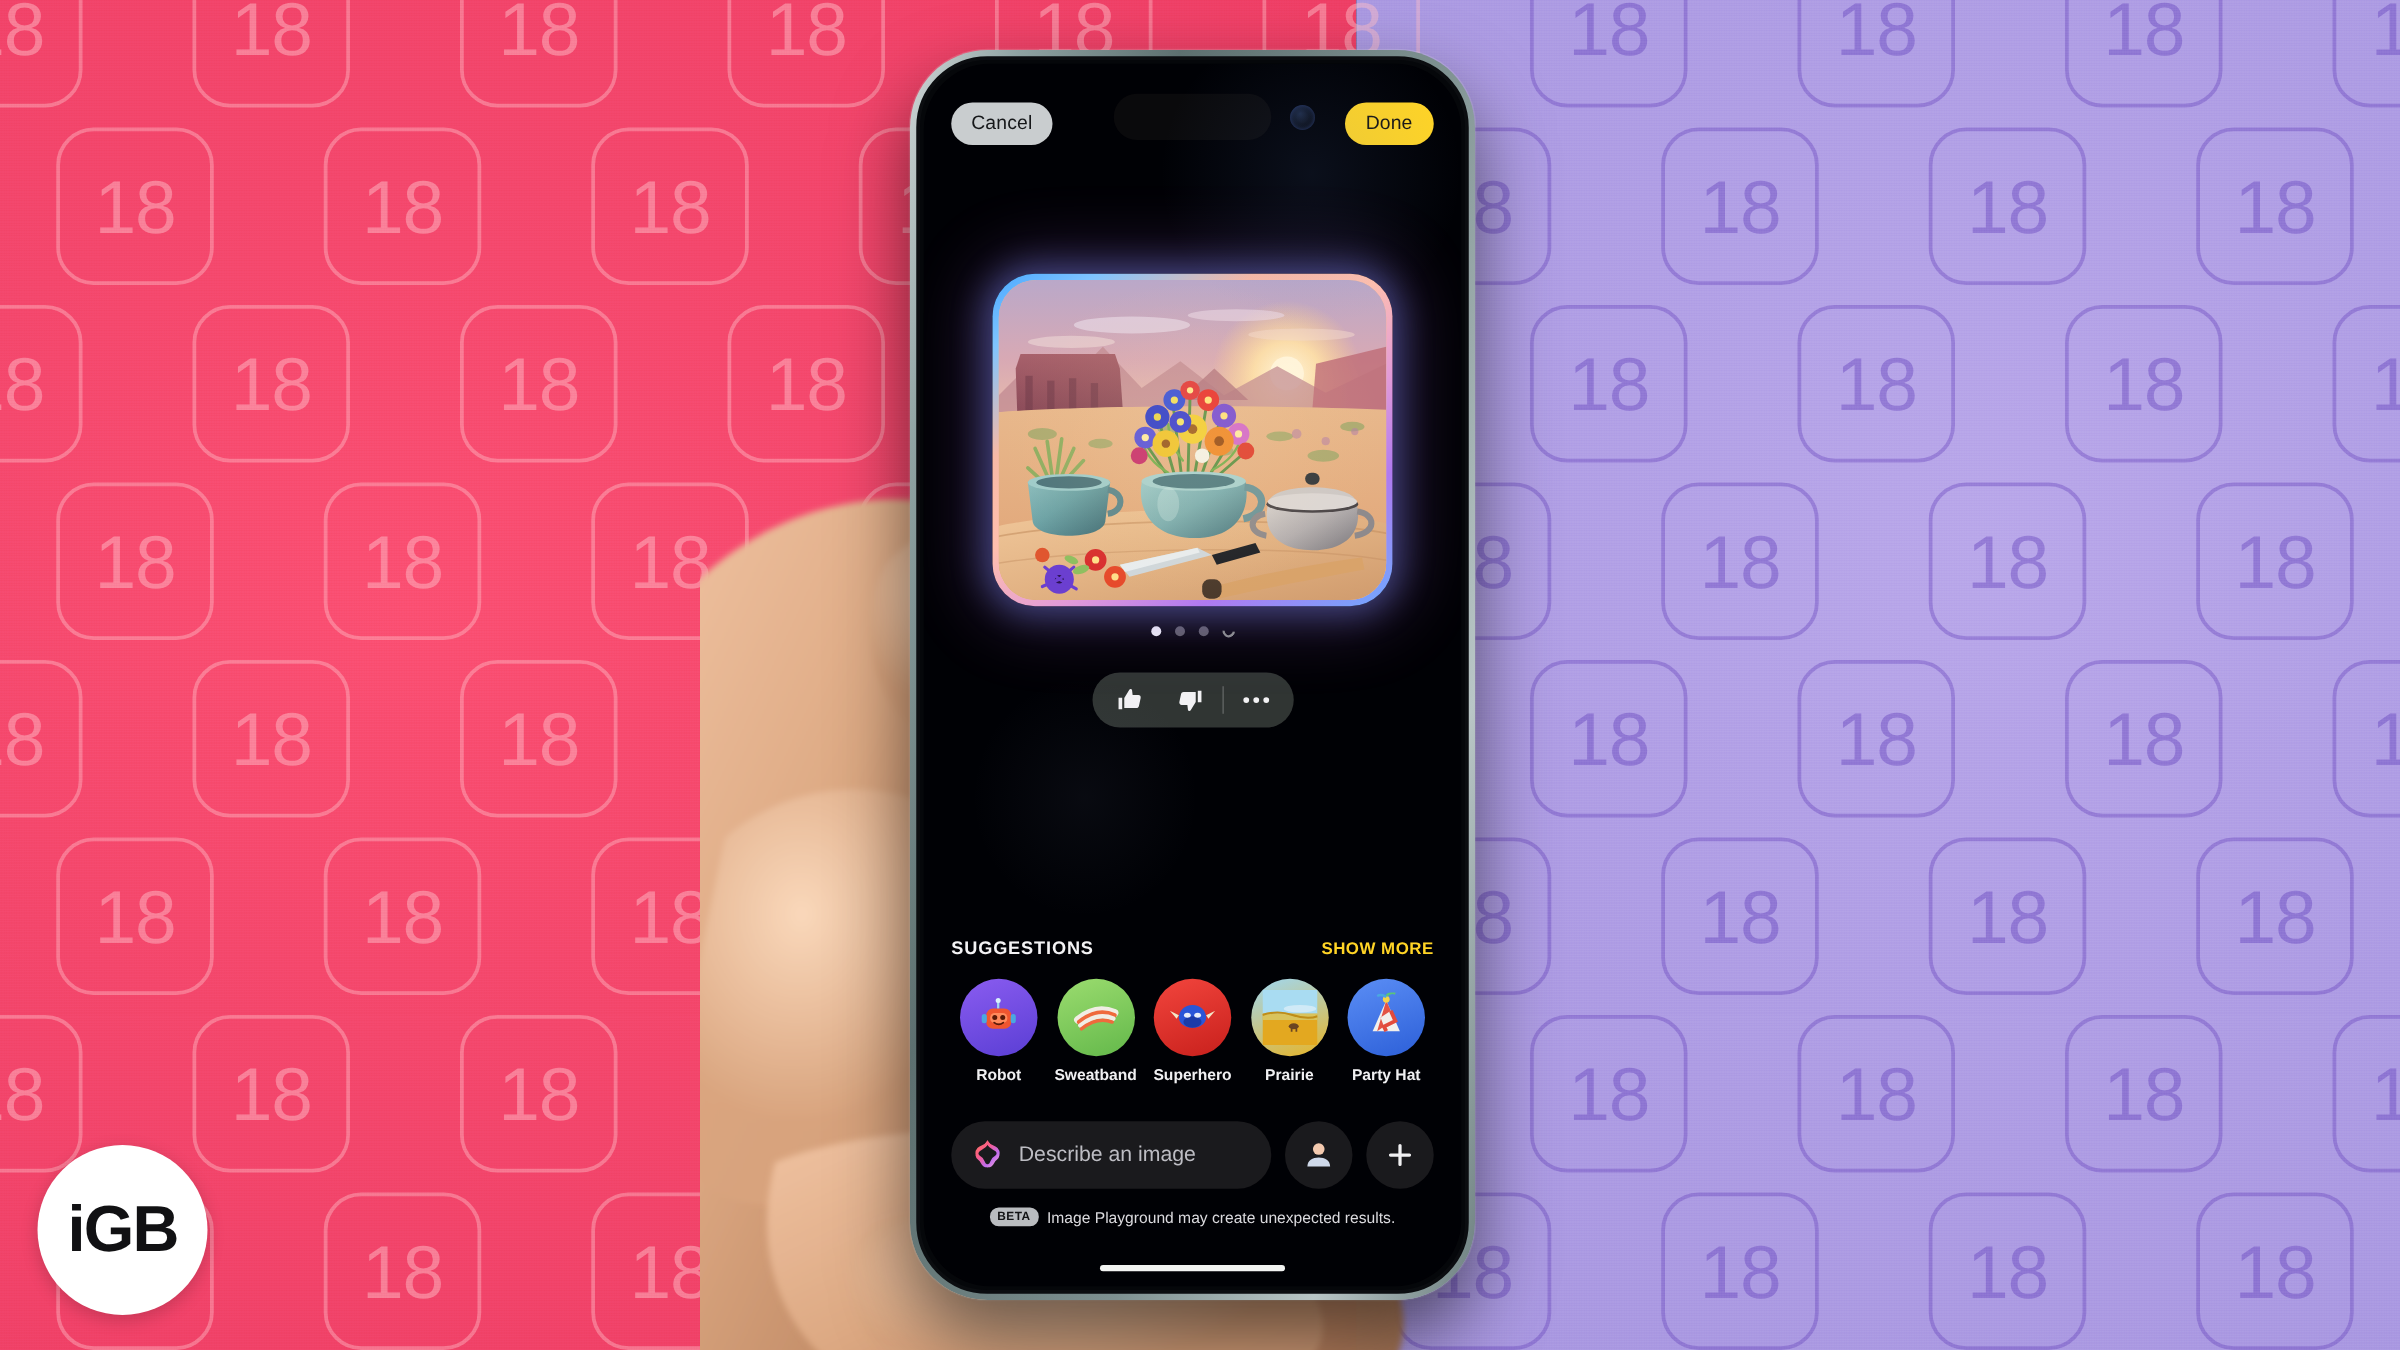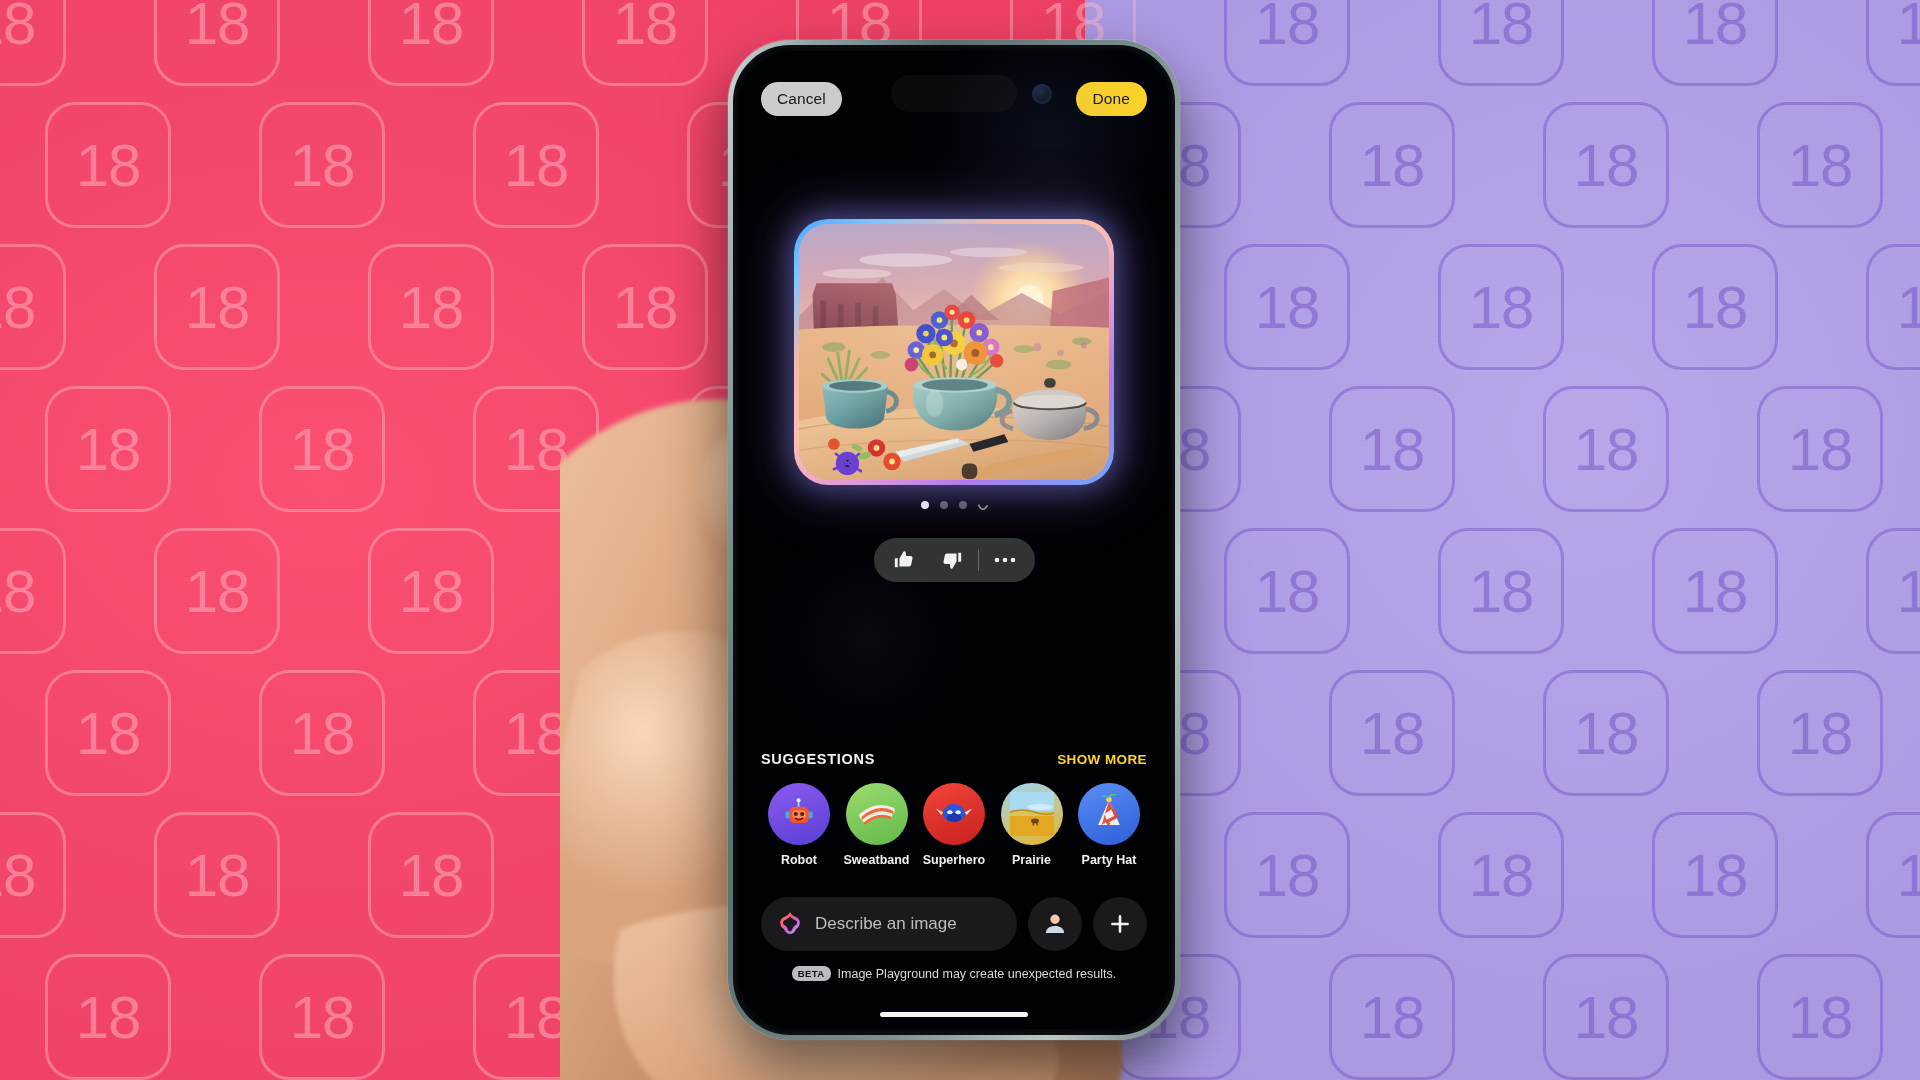--- a/index.html
+++ b/index.html
@@ -942,14 +942,17 @@
           <span id="beta-badge">BETA</span>
           <span id="disclaimer-text">Image Playground may create unexpected results.</span>
         </div>
 
         <div id="home-indicator"></div>
         <div class="screen-sheen"></div>
       </div>
     </div>
   </div>
 
+  <div id="logo-badge">
+    <span id="logo-text">iGB</span>
+  </div>
 
 </div>
 
 </body></html>

